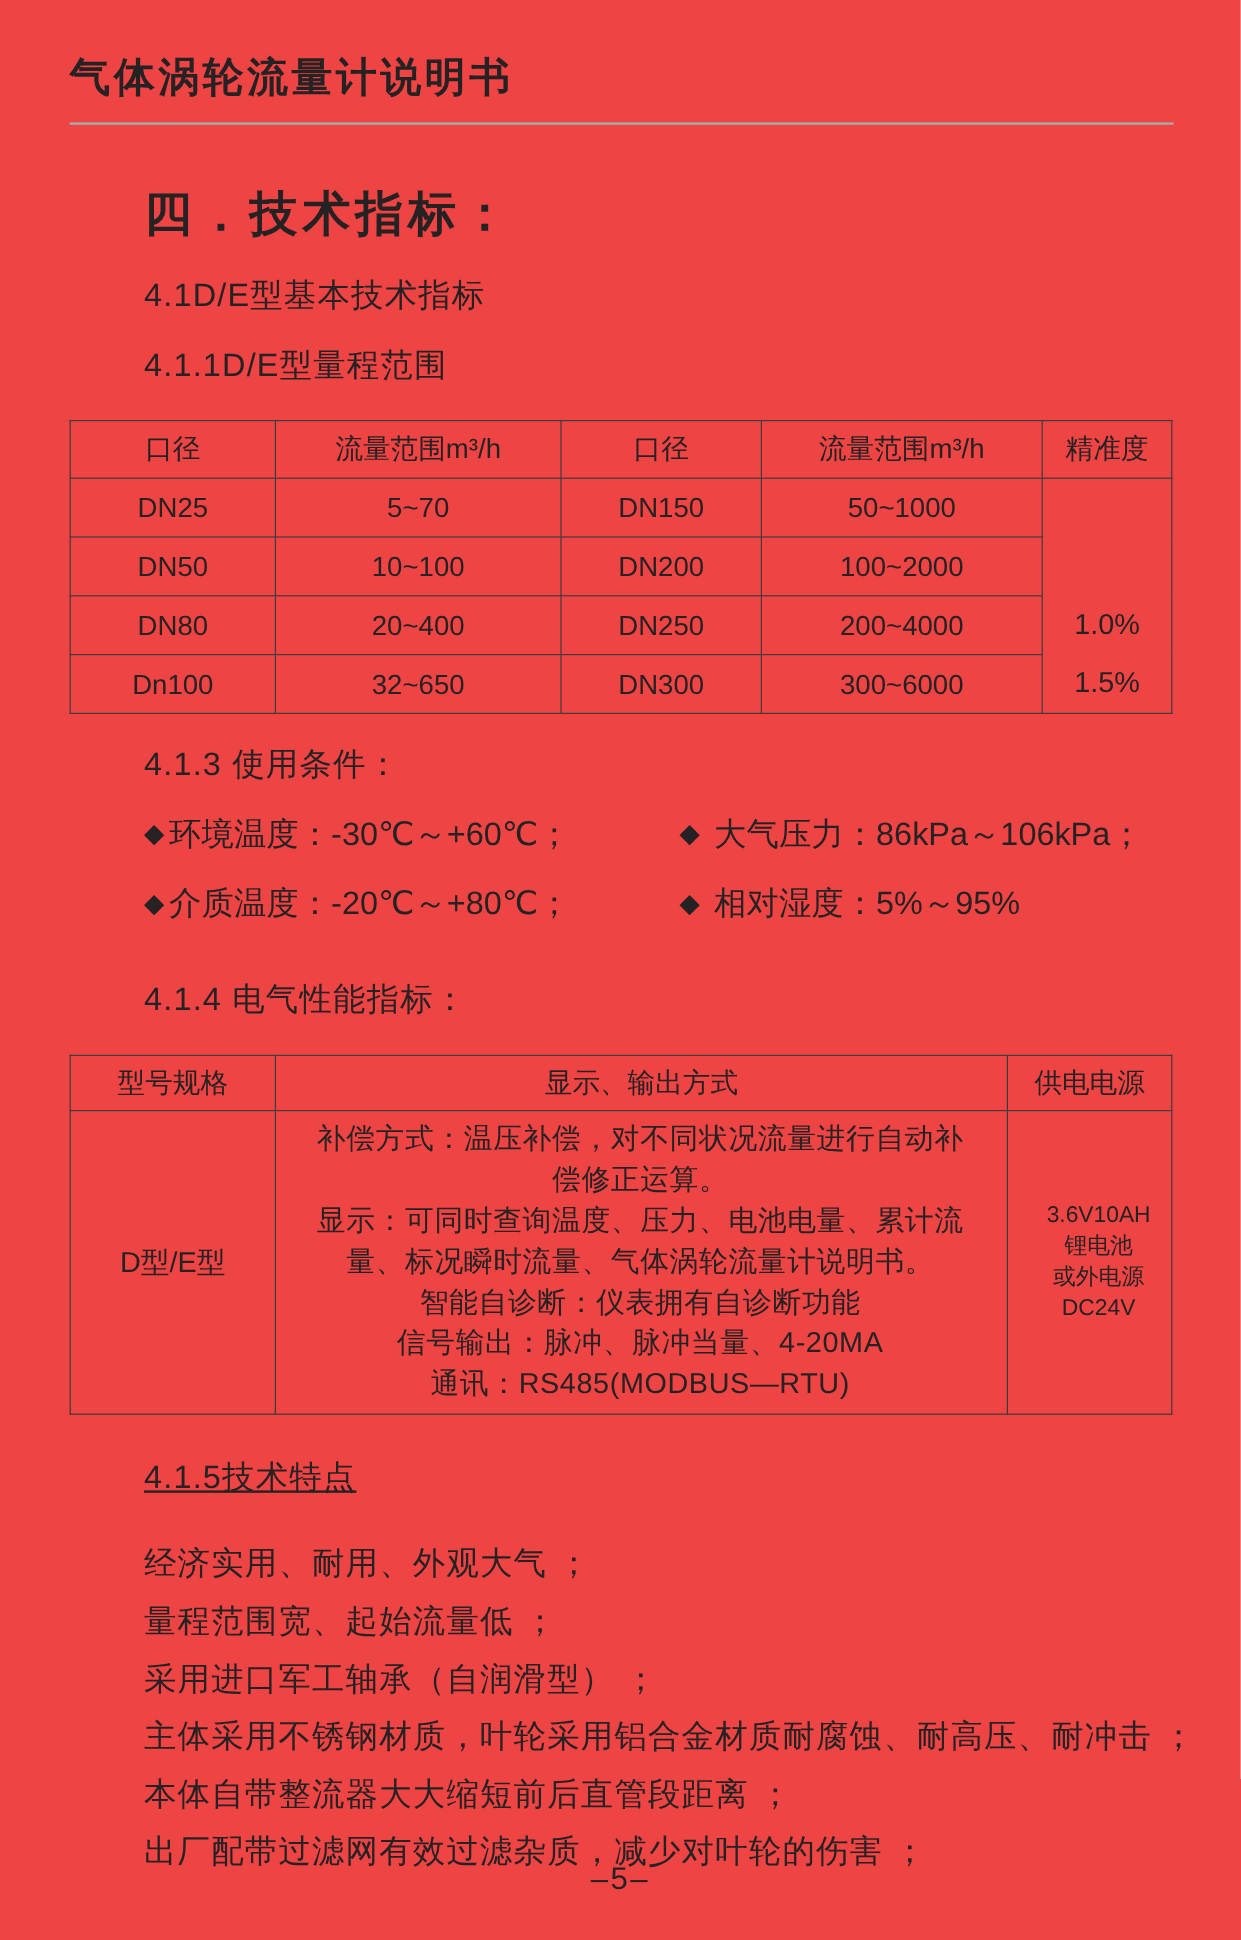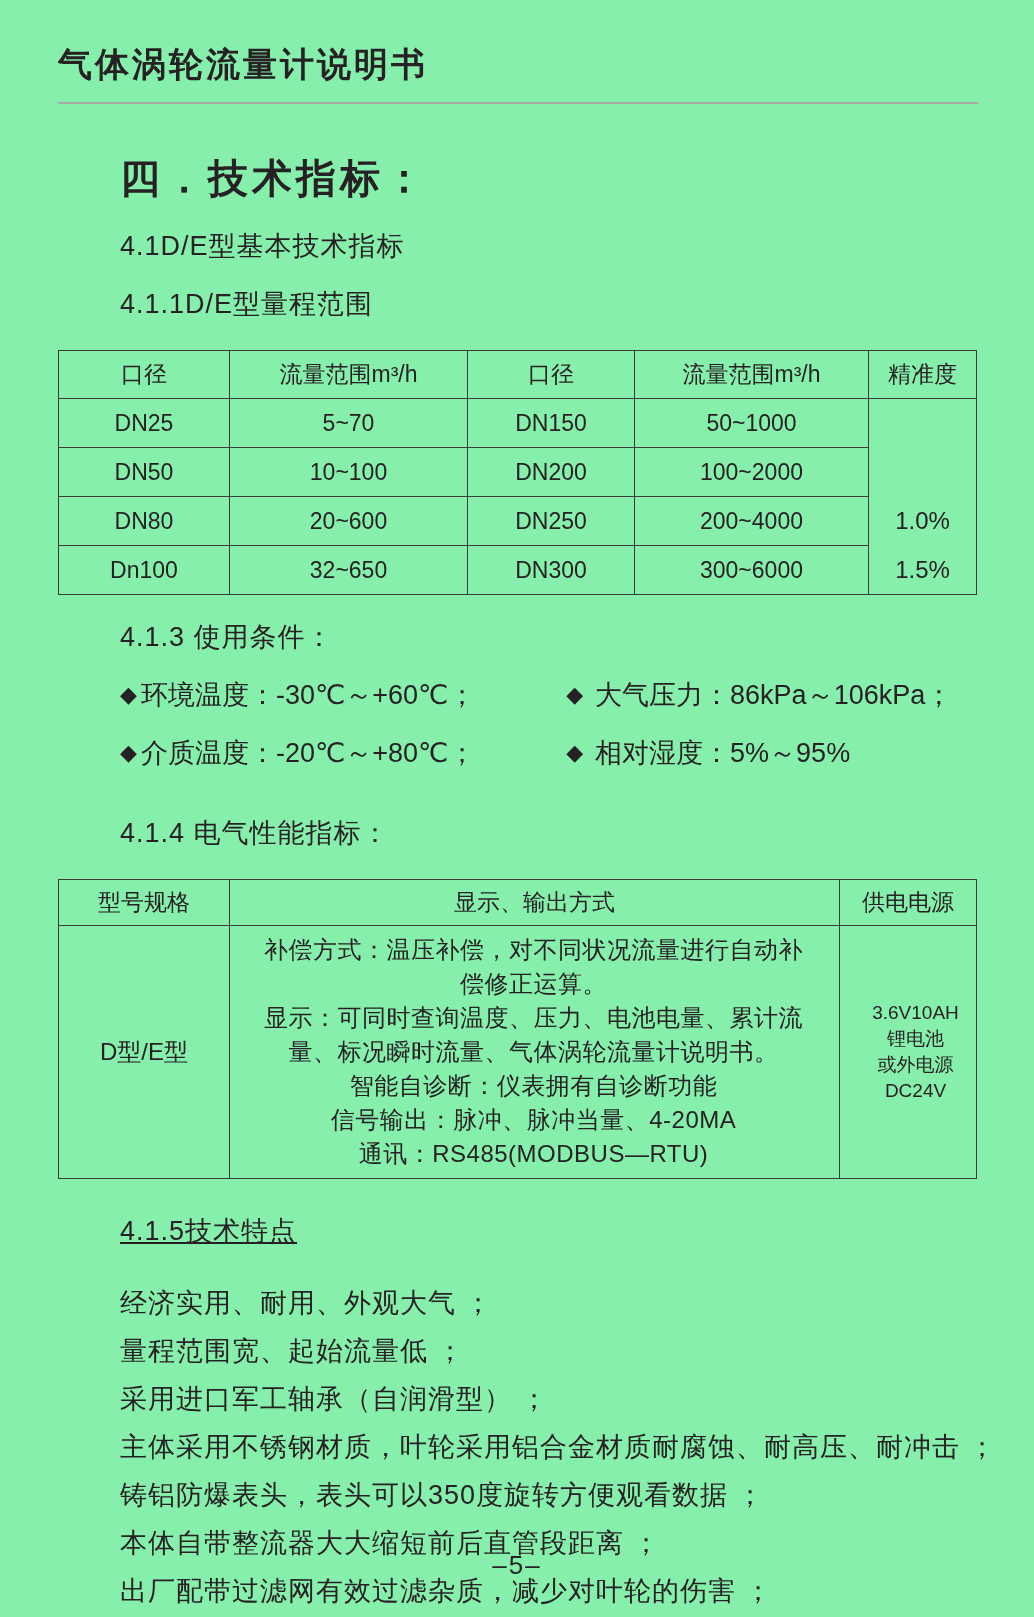--- a/index.html
+++ b/index.html
@@ -2,21 +2,21 @@
 <html lang="zh"><head>
 <meta charset="utf-8">
 <style>
   * { margin: 0; padding: 0; box-sizing: border-box; }
   html, body { background: #ffffff; }
   .page {
     position: relative;
     width: 1034px;
     height: 1617px;
     margin: 0 auto;
-    background: #86efac;
+    background: #ef4444;
     color: #262223;
     font-family: "Liberation Sans", "DejaVu Sans", sans-serif;
     overflow: hidden;
   }
   .content { padding: 0 56px 0 58px; }
 
   
   .doc-title {
     margin-top: 42px;
     font-size: 34px;
@@ -151,21 +151,21 @@
         </td>
       </tr>
       <tr>
         <td>DN50</td>
         <td>10~100</td>
         <td>DN200</td>
         <td>100~2000</td>
       </tr>
       <tr>
         <td>DN80</td>
-        <td>20~600</td>
+        <td>20~400</td>
         <td>DN250</td>
         <td>200~4000</td>
       </tr>
       <tr>
         <td>Dn100</td>
         <td>32~650</td>
         <td>DN300</td>
         <td>300~6000</td>
       </tr>
     </tbody>
@@ -225,21 +225,20 @@
     </tbody>
       </table>
 
     <div class="body-line" style="margin-top:34px;text-decoration:underline;">4.1.5技术特点</div>
 
     <ul class="features">
       <li>经济实用、耐用、外观大气 ；</li>
       <li>量程范围宽、起始流量低 ；</li>
       <li>采用进口军工轴承（自润滑型） ；</li>
       <li>主体采用不锈钢材质，叶轮采用铝合金材质耐腐蚀、耐高压、耐冲击 ；</li>
-      <li>铸铝防爆表头，表头可以350度旋转方便观看数据 ；</li>
       <li>本体自带整流器大大缩短前后直管段距离 ；</li>
       <li>出厂配带过滤网有效过滤杂质，减少对叶轮的伤害 ；</li>
 
     </ul>
 
   </div>
 
   <div class="footer">–5–</div>
 </div>
 

